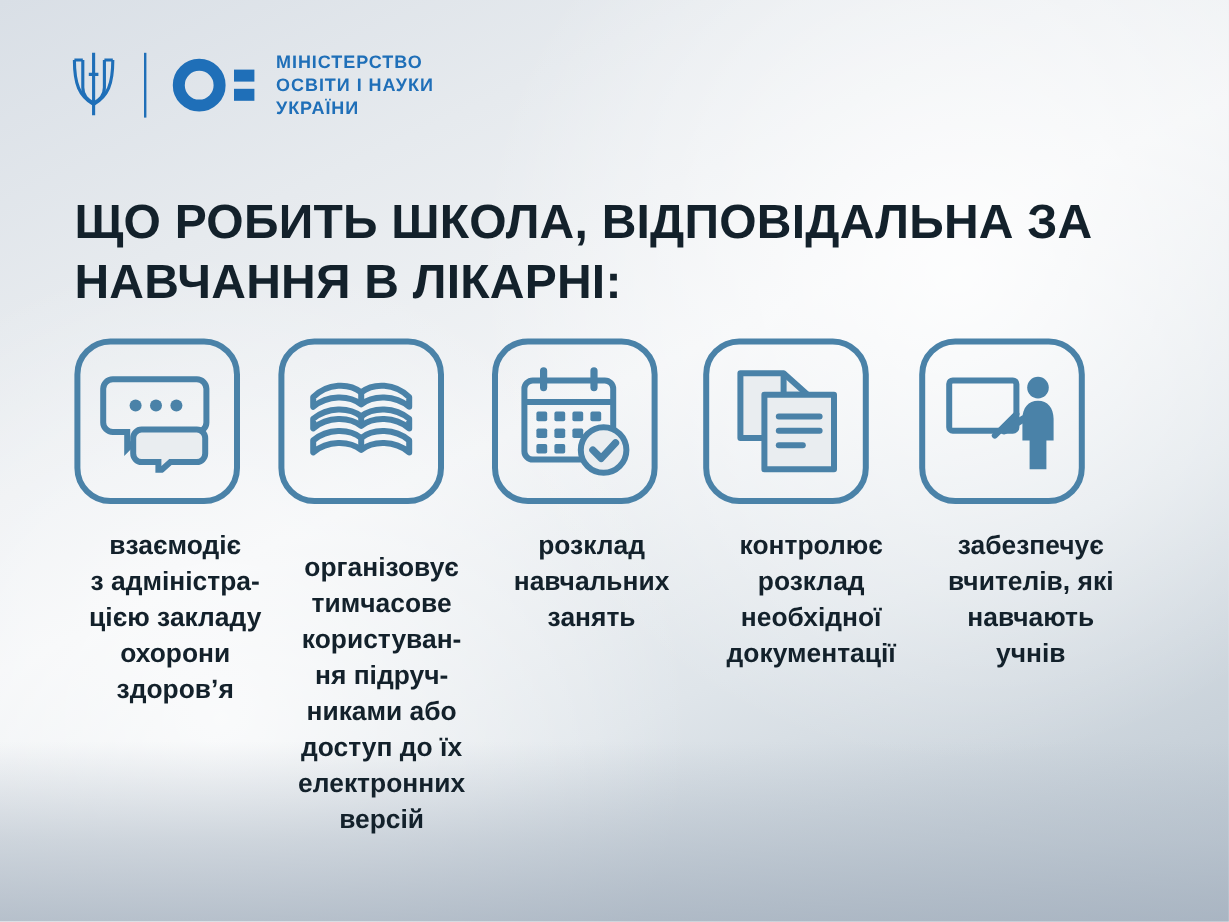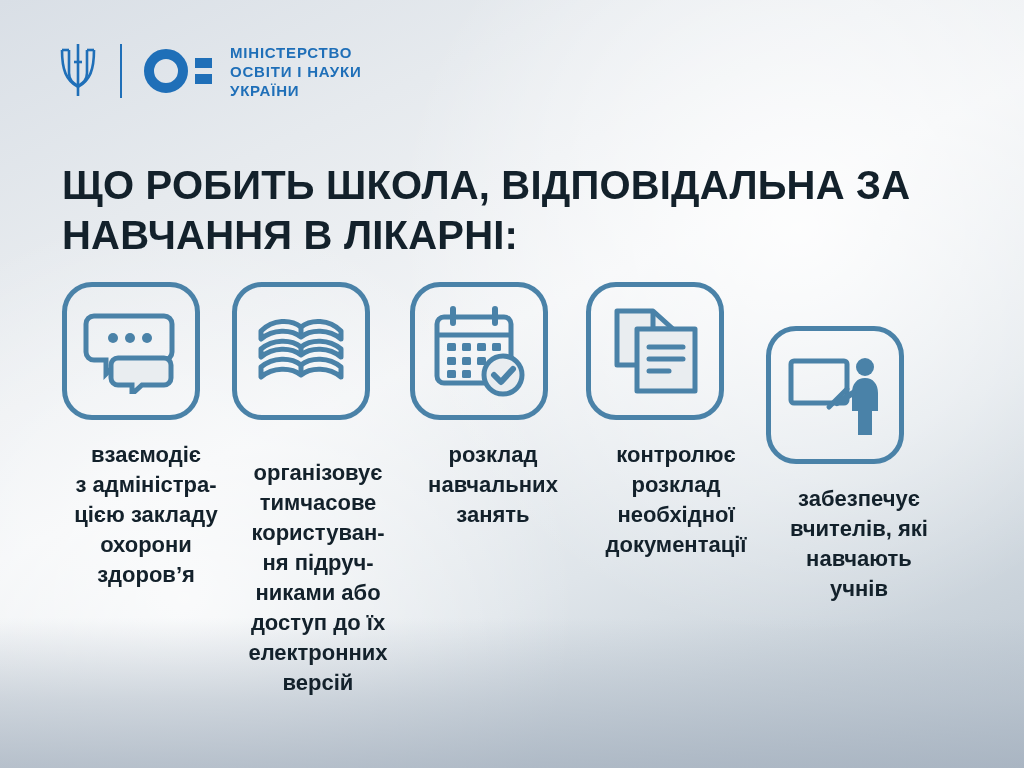--- a/index.html
+++ b/index.html
@@ -114,21 +114,21 @@
     z-index: 3;
   }
   .col {
     display: flex;
     flex-direction: column;
   }
   .col-0 { width: 168px; }
   .col-1 { width: 178px; }
   .col-2 { width: 178px; }
   .col-3 { width: 180px; }
-  .col-4 { width: 186px; margin-top: 44px; }
+  .col-4 { width: 186px; }
 
   .icon-box {
     width: 138px;
     height: 138px;
     border: 5px solid #4a82a8;
     border-radius: 30px;
     box-sizing: border-box;
     background: transparent;
     display: flex;
     align-items: center;

